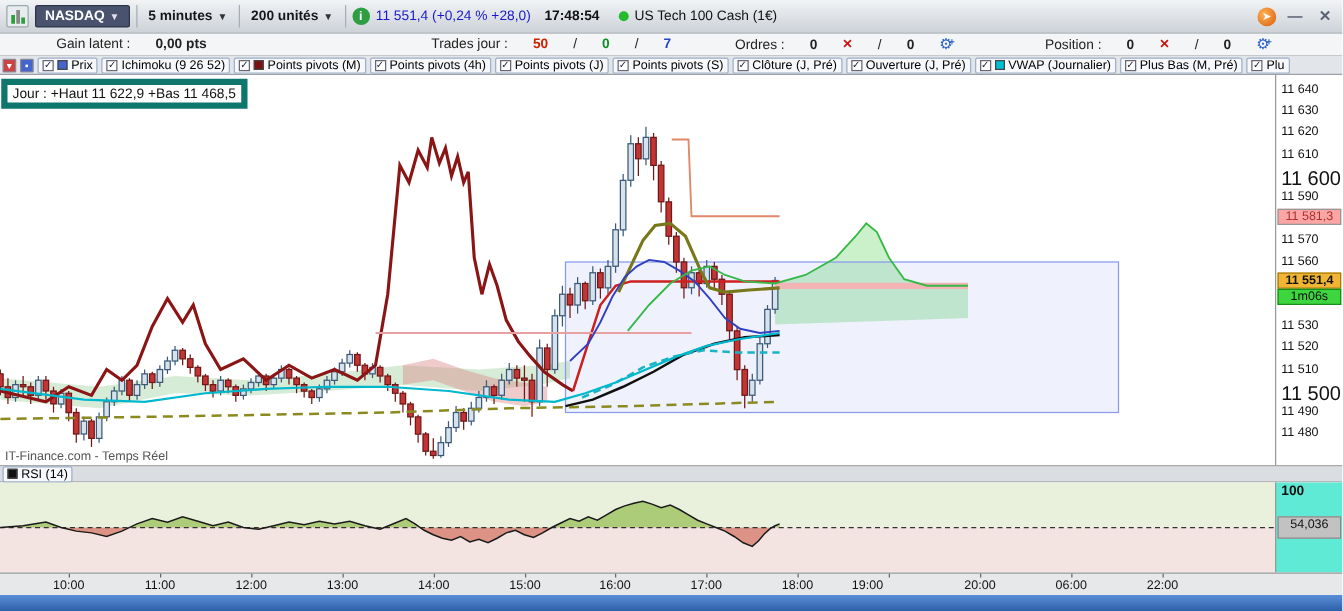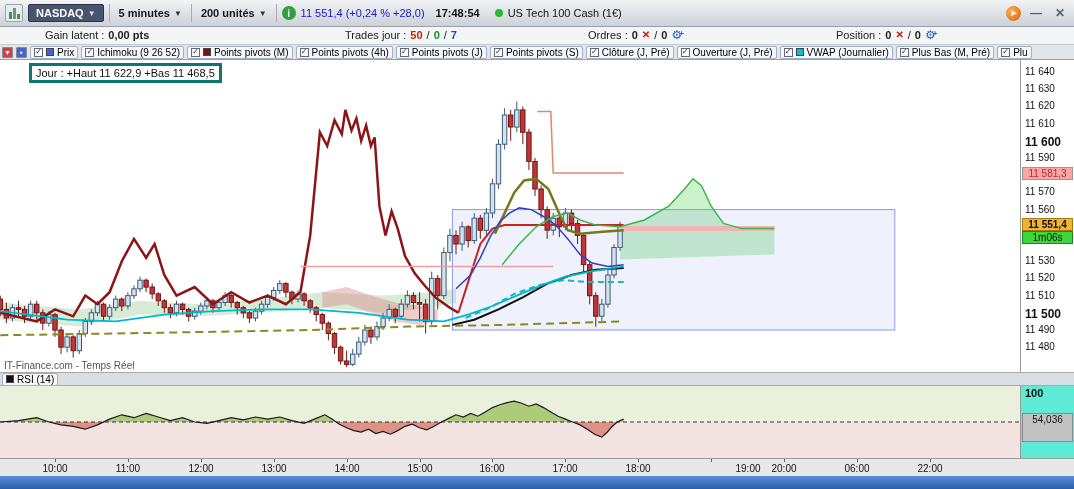--- a/index.html
+++ b/index.html
@@ -26,21 +26,21 @@
   .clock{font-weight:bold;font-size:11px;color:#111;margin-left:6px;}
   .feed-dot{width:8px;height:8px;border-radius:50%;background:#25bb2f;margin-left:10px;}
   .feed{font-size:11px;color:#111;}
   .spacer{flex:1;}
   .conn-icon{width:15px;height:15px;border-radius:50%;color:#fff;font-size:9px;line-height:15px;text-align:center;
     background:radial-gradient(circle at 35% 35%, #ffb050, #d85c10);}
   .win-btn{color:#5a6270;font-size:12px;font-weight:bold;padding:0 4px;cursor:pointer;}
 
   
   .statusbar{position:relative;height:18px;background:#f4f5f6;border-bottom:1px solid #c6c9cc;font-size:11px;color:#222;}
-  .statusbar .grp{position:absolute;top:2px;display:flex;align-items:center;gap:4px;white-space:nowrap;}
+  .statusbar .grp{position:absolute;top:2px;display:flex;align-items:center;gap:20px;white-space:nowrap;}
   .b{font-weight:bold;text-align:center;}
   .red{color:#cc2200;} .grn{color:#0f8f22;} .blu{color:#2244cc;}
   .xbox-icon{color:#cc1111;font-size:10px;font-weight:bold;line-height:10px;}
   .gear-icon{color:#2b62c4;font-size:12px;line-height:12px;}
   .gear-plus{color:#2b62c4;font-size:8px;font-weight:bold;margin-left:-3px;vertical-align:top;}
 
   
   .legendbar{height:15px;background:#e2e5e9;border-bottom:1px solid #9aa0a8;display:flex;align-items:center;
     gap:3px;padding:0 2px;overflow:hidden;font-size:10px;white-space:nowrap;}
   .mini-icon{width:11px;height:11px;border:1px solid #889;border-radius:1px;font-size:8px;line-height:9px;text-align:center;color:#fff;}
@@ -48,38 +48,38 @@
     padding:0 3px;height:13px;cursor:pointer;}
   .cb{width:9px;height:9px;background:#fff;border:1px solid #667;display:flex;align-items:center;
     justify-content:center;font-size:8px;color:#123;line-height:1;}
   .swatch{width:8px;height:8px;border:1px solid #444;display:inline-block;}
 
   
   .chart-row{position:relative;height:312px;display:flex;background:#fff;}
   .chart-area{position:relative;width:1020px;height:312px;background:#fff;overflow:hidden;}
   .price-axis{position:relative;width:54px;height:312px;background:#fff;border-left:1px solid #999;}
   .tick{position:absolute;left:4px;font-size:10px;color:#111;white-space:nowrap;}
-  .tick.bold{font-weight:bold;font-size:12px;}
+  .tick.bold{font-weight:normal;font-size:16px;}
   .axis-badge{position:absolute;left:1px;width:51px;text-align:center;font-size:10px;height:13px;line-height:12px;}
   .badge-close{background:#fca5a5;border:1px solid #979797;color:#b03030;}
   .badge-last{background:#f0b535;border:1px solid #a87c10;color:#111;font-weight:bold;}
   .badge-count{background:#3ed63e;border:1px solid #1a8a1a;color:#111;}
-  .day-tooltip{position:absolute;left:1px;top:3px;background:#fff;border:3px solid #0f766e;
-    padding:1px 4px;font-size:11px;color:#111;white-space:nowrap;z-index:5;margin-left:28px;}
+  .day-tooltip{position:absolute;left:1px;top:3px;background:#fff;border:5px solid #0f766e;
+    padding:1px 4px;font-size:11px;color:#111;white-space:nowrap;z-index:5;}
   .watermark{position:absolute;left:4px;bottom:1px;font-size:10px;color:#555;z-index:4;}
 
   
   .rsi-legend{height:14px;background:#dadde2;border-top:1px solid #aaa;border-bottom:1px solid #aaa;
     display:flex;align-items:center;gap:3px;padding:0 2px;font-size:10px;}
   .rsi-row{display:flex;height:72px;background:#fff;}
   .rsi-area{position:relative;width:1020px;height:72px;}
   .rsi-axis{position:relative;width:54px;border-left:1px solid #999;background:#5eead4;}
   .rsi-top{font-weight:bold;font-size:11px;color:#111;padding:1px 0 0 4px;}
   .rsi-badge{position:absolute;left:1px;width:51px;text-align:center;background:#c2c2c2;
-    border:1px solid #8a8a8a;font-size:10px;height:29px;line-height:12px;color:#111;}
+    border:1px solid #8a8a8a;font-size:10px;height:18px;line-height:12px;color:#111;}
 
   
   .time-axis{position:relative;height:18px;background:#e6e8ea;border-top:1px solid #999;font-size:10px;color:#111;}
   .tlabel{position:absolute;top:4px;transform:translateX(-50%);}
   .ttick{position:absolute;top:0;width:1px;height:3px;background:#666;}
   .bottom-bar{height:13px;background:linear-gradient(#5a8ed6,#2c5fa8);}
 </style>
 </head>
 <body>
 
@@ -497,21 +497,21 @@
       <div class="tlabel" style="left: 347px; text-align: right;">14:00</div>
       <div class="ttick" style="left: 420px;"></div>
       <div class="tlabel" style="left: 420px;">15:00</div>
       <div class="ttick" style="left: 492px;"></div>
       <div class="tlabel" style="left: 492px;">16:00</div>
       <div class="ttick" style="left: 565px;"></div>
       <div class="tlabel" style="left: 565px;">17:00</div>
       <div class="ttick" style="left: 638px;"></div>
       <div class="tlabel" style="left: 638px;">18:00</div>
       <div class="ttick" style="left: 711px;"></div>
-      <div class="tlabel" style="left: 748px;">19:00</div>
+      <div class="tlabel" style="left: 694px;">19:00</div>
       <div class="ttick" style="left: 784px;"></div>
       <div class="tlabel" style="left: 784px;">20:00</div>
       <div class="ttick" style="left: 857px;"></div>
       <div class="tlabel" style="left: 857px;">06:00</div>
       <div class="ttick" style="left: 930px;"></div>
       <div class="tlabel" style="left: 930px;">22:00</div>
     </div>
 
   <div class="bottom-bar"></div>
 </div>

